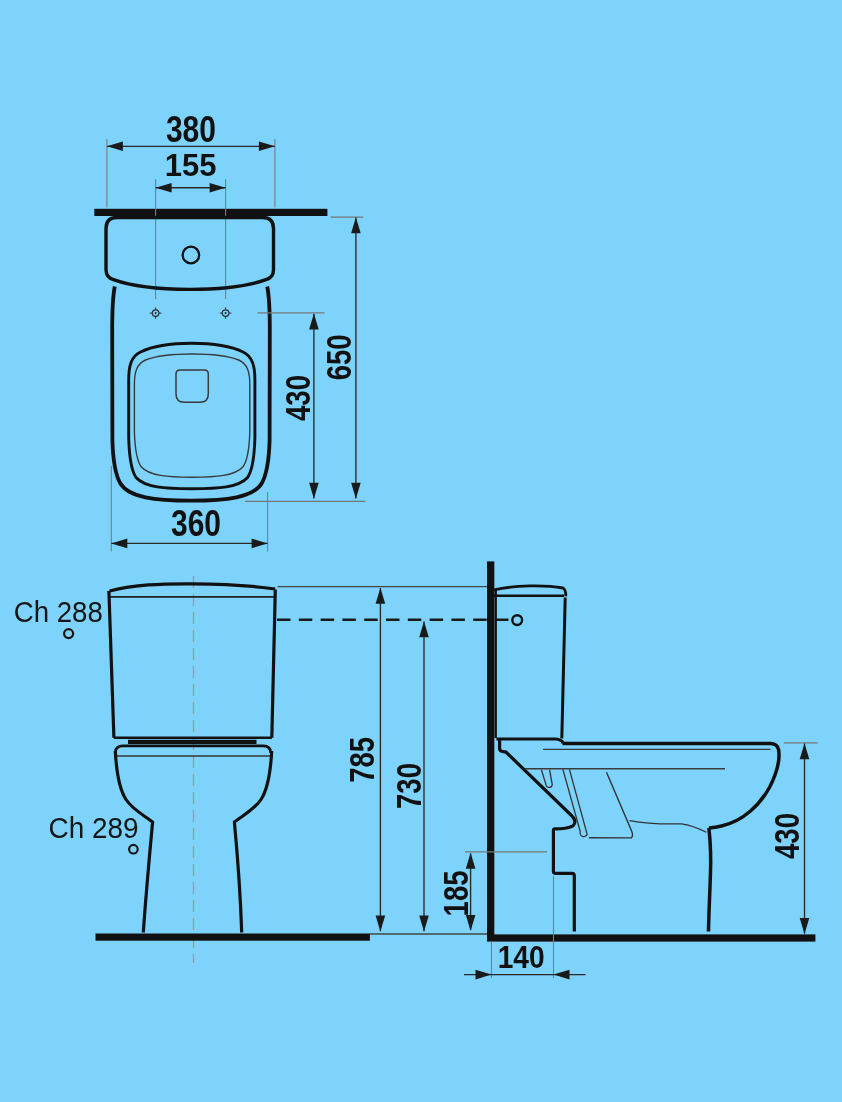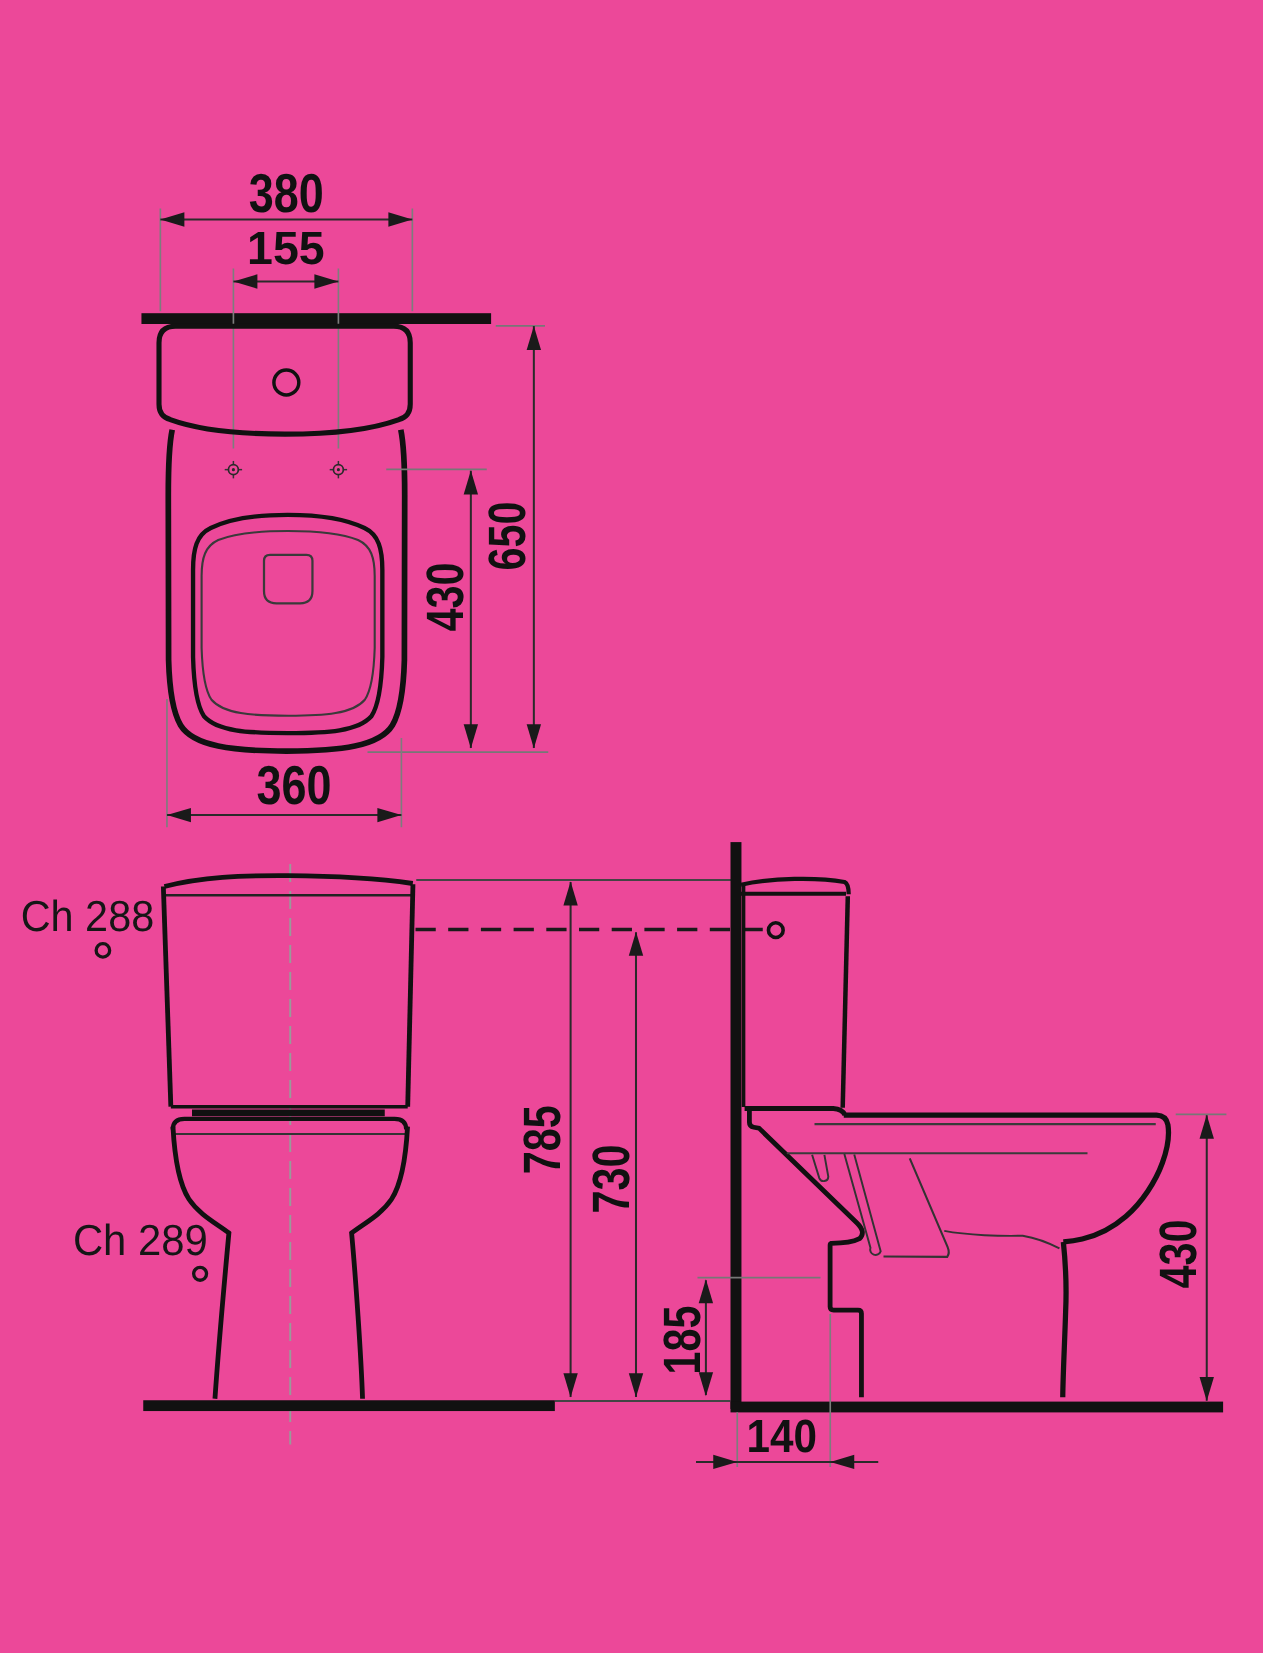--- a/index.html
+++ b/index.html
@@ -1,16 +1,16 @@
 <!DOCTYPE html>
 <html><head>
 <meta charset="utf-8">
 <style>
   html,body{margin:0;padding:0;background:#ffffff;}
-  .page{width:842px;height:1102px;position:relative;background:#ec4899;overflow:hidden;}
+  .page{width:842px;height:1102px;position:relative;background:#7dd3fc;overflow:hidden;}
   text{font-family:"Liberation Sans",sans-serif;}
 </style>
 </head>
 <body>
 <div class="page">
 <svg width="842" height="1102" viewBox="0 0 842 1102">
 
 <rect x="94.3" y="208.8" width="233.1" height="7.2" fill="#111"></rect>
 
 <line x1="330.5" y1="217.2" x2="363.3" y2="217.2" stroke="#777" stroke-width="1.2"></line>

